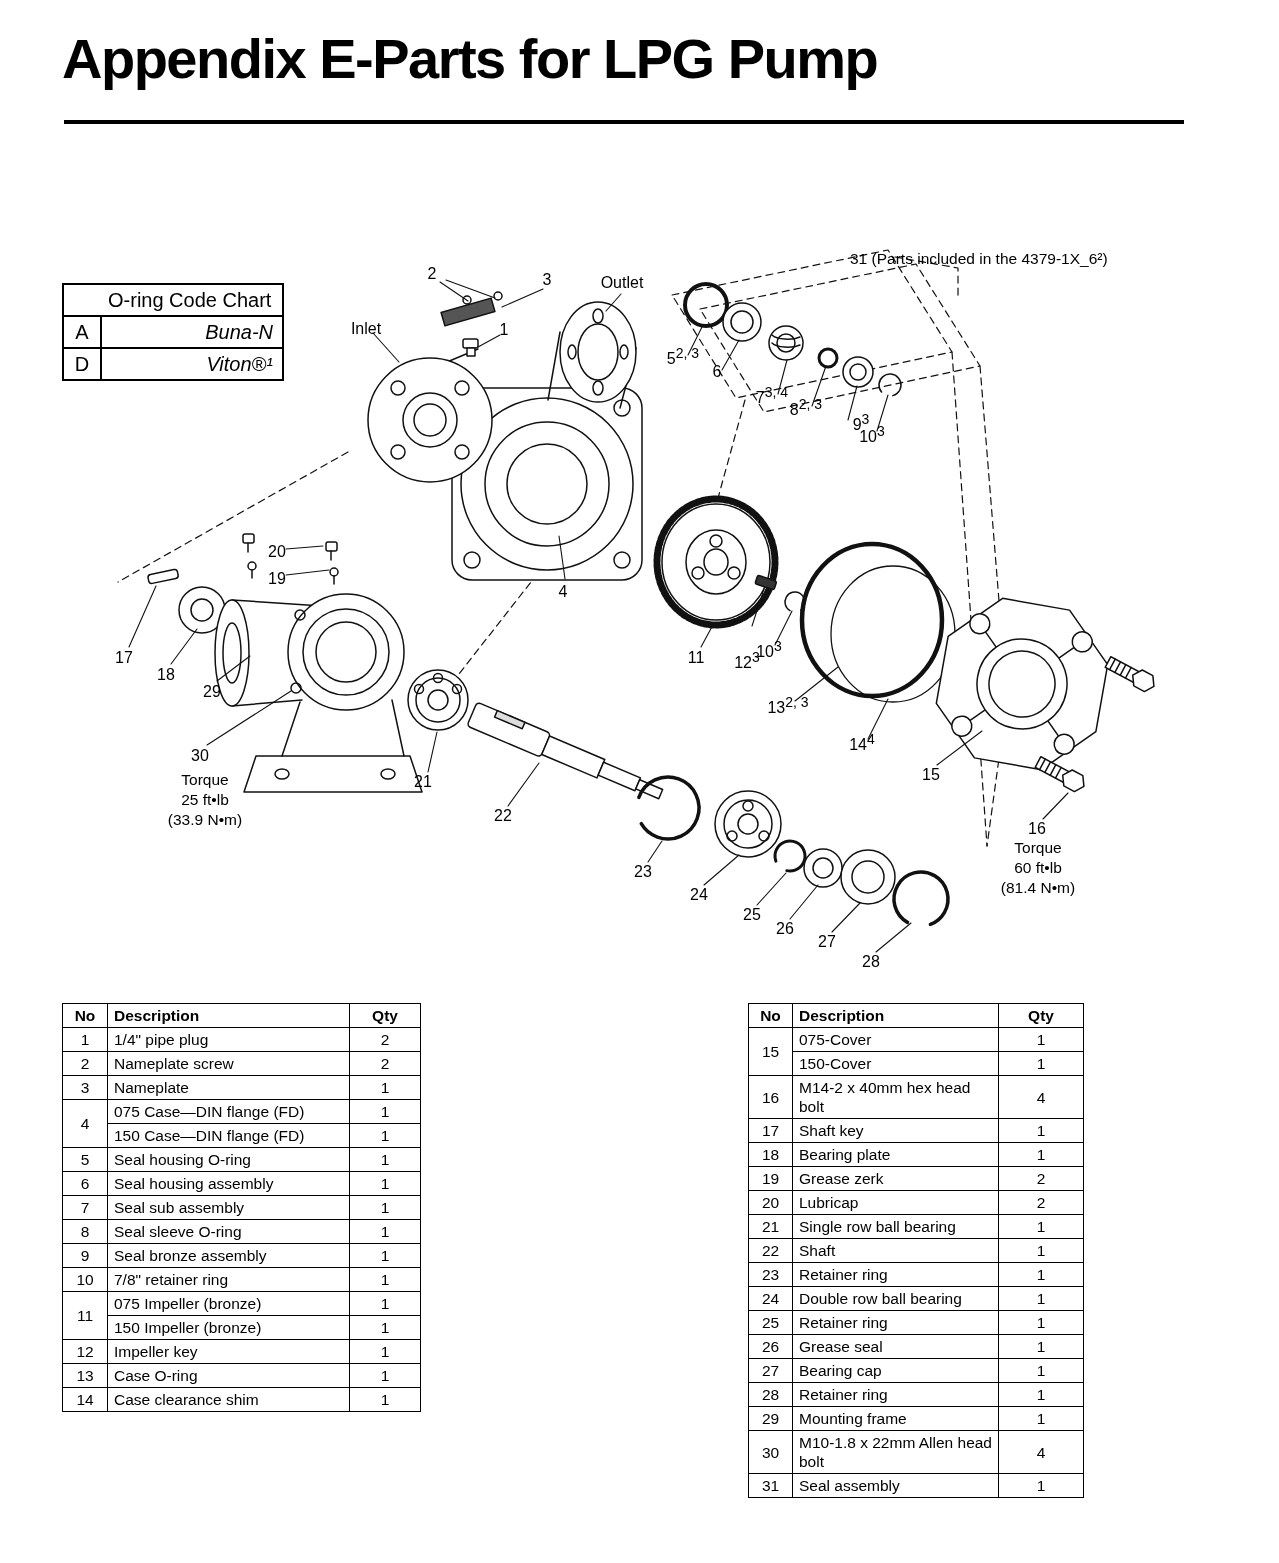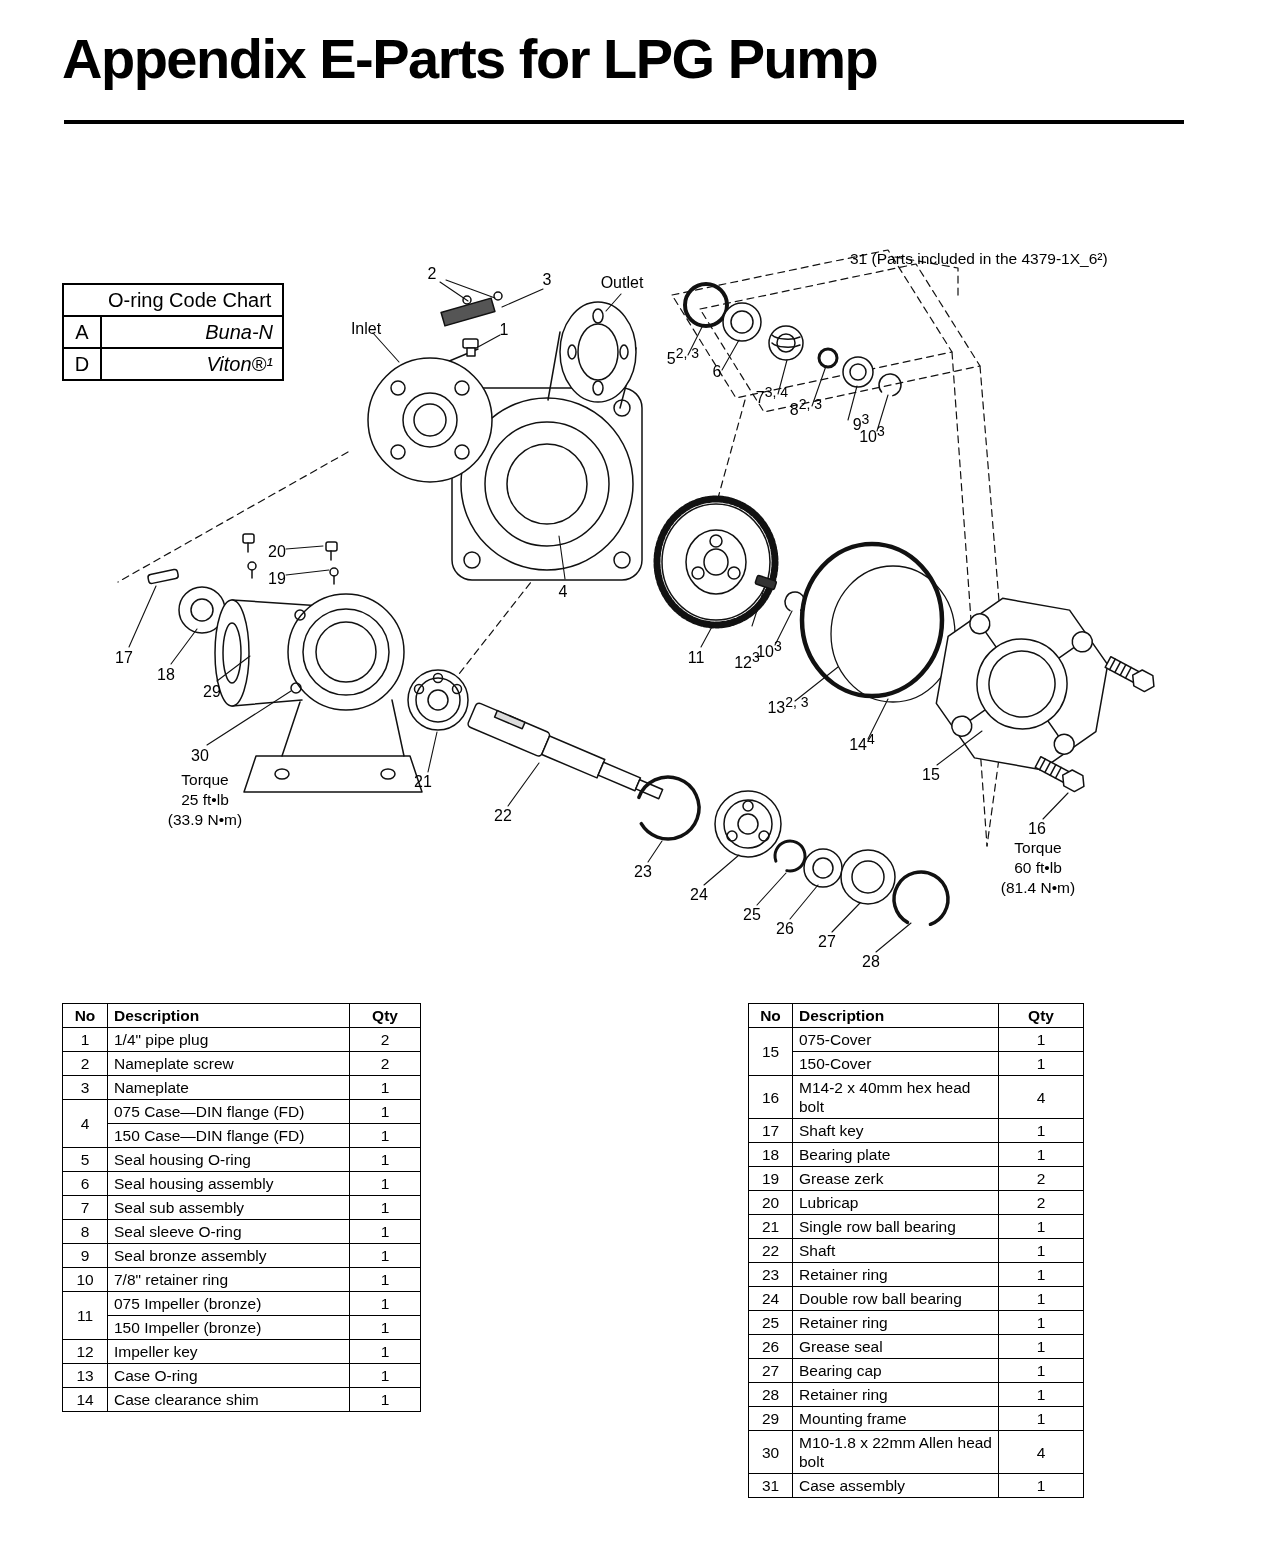--- a/index.html
+++ b/index.html
@@ -492,17 +492,17 @@
         <td class="c-desc">Mounting frame</td>
         <td class="c-qty">1</td>
       </tr>
       <tr>
         <td class="c-no">30</td>
         <td class="c-desc">M10-1.8 x 22mm Allen head bolt</td>
         <td class="c-qty">4</td>
       </tr>
       <tr>
         <td class="c-no">31</td>
-        <td class="c-desc">Case assembly</td>
+        <td class="c-desc">Seal assembly</td>
         <td class="c-qty">1</td>
       </tr>
     </tbody>
 </table>
 
 </body></html>

